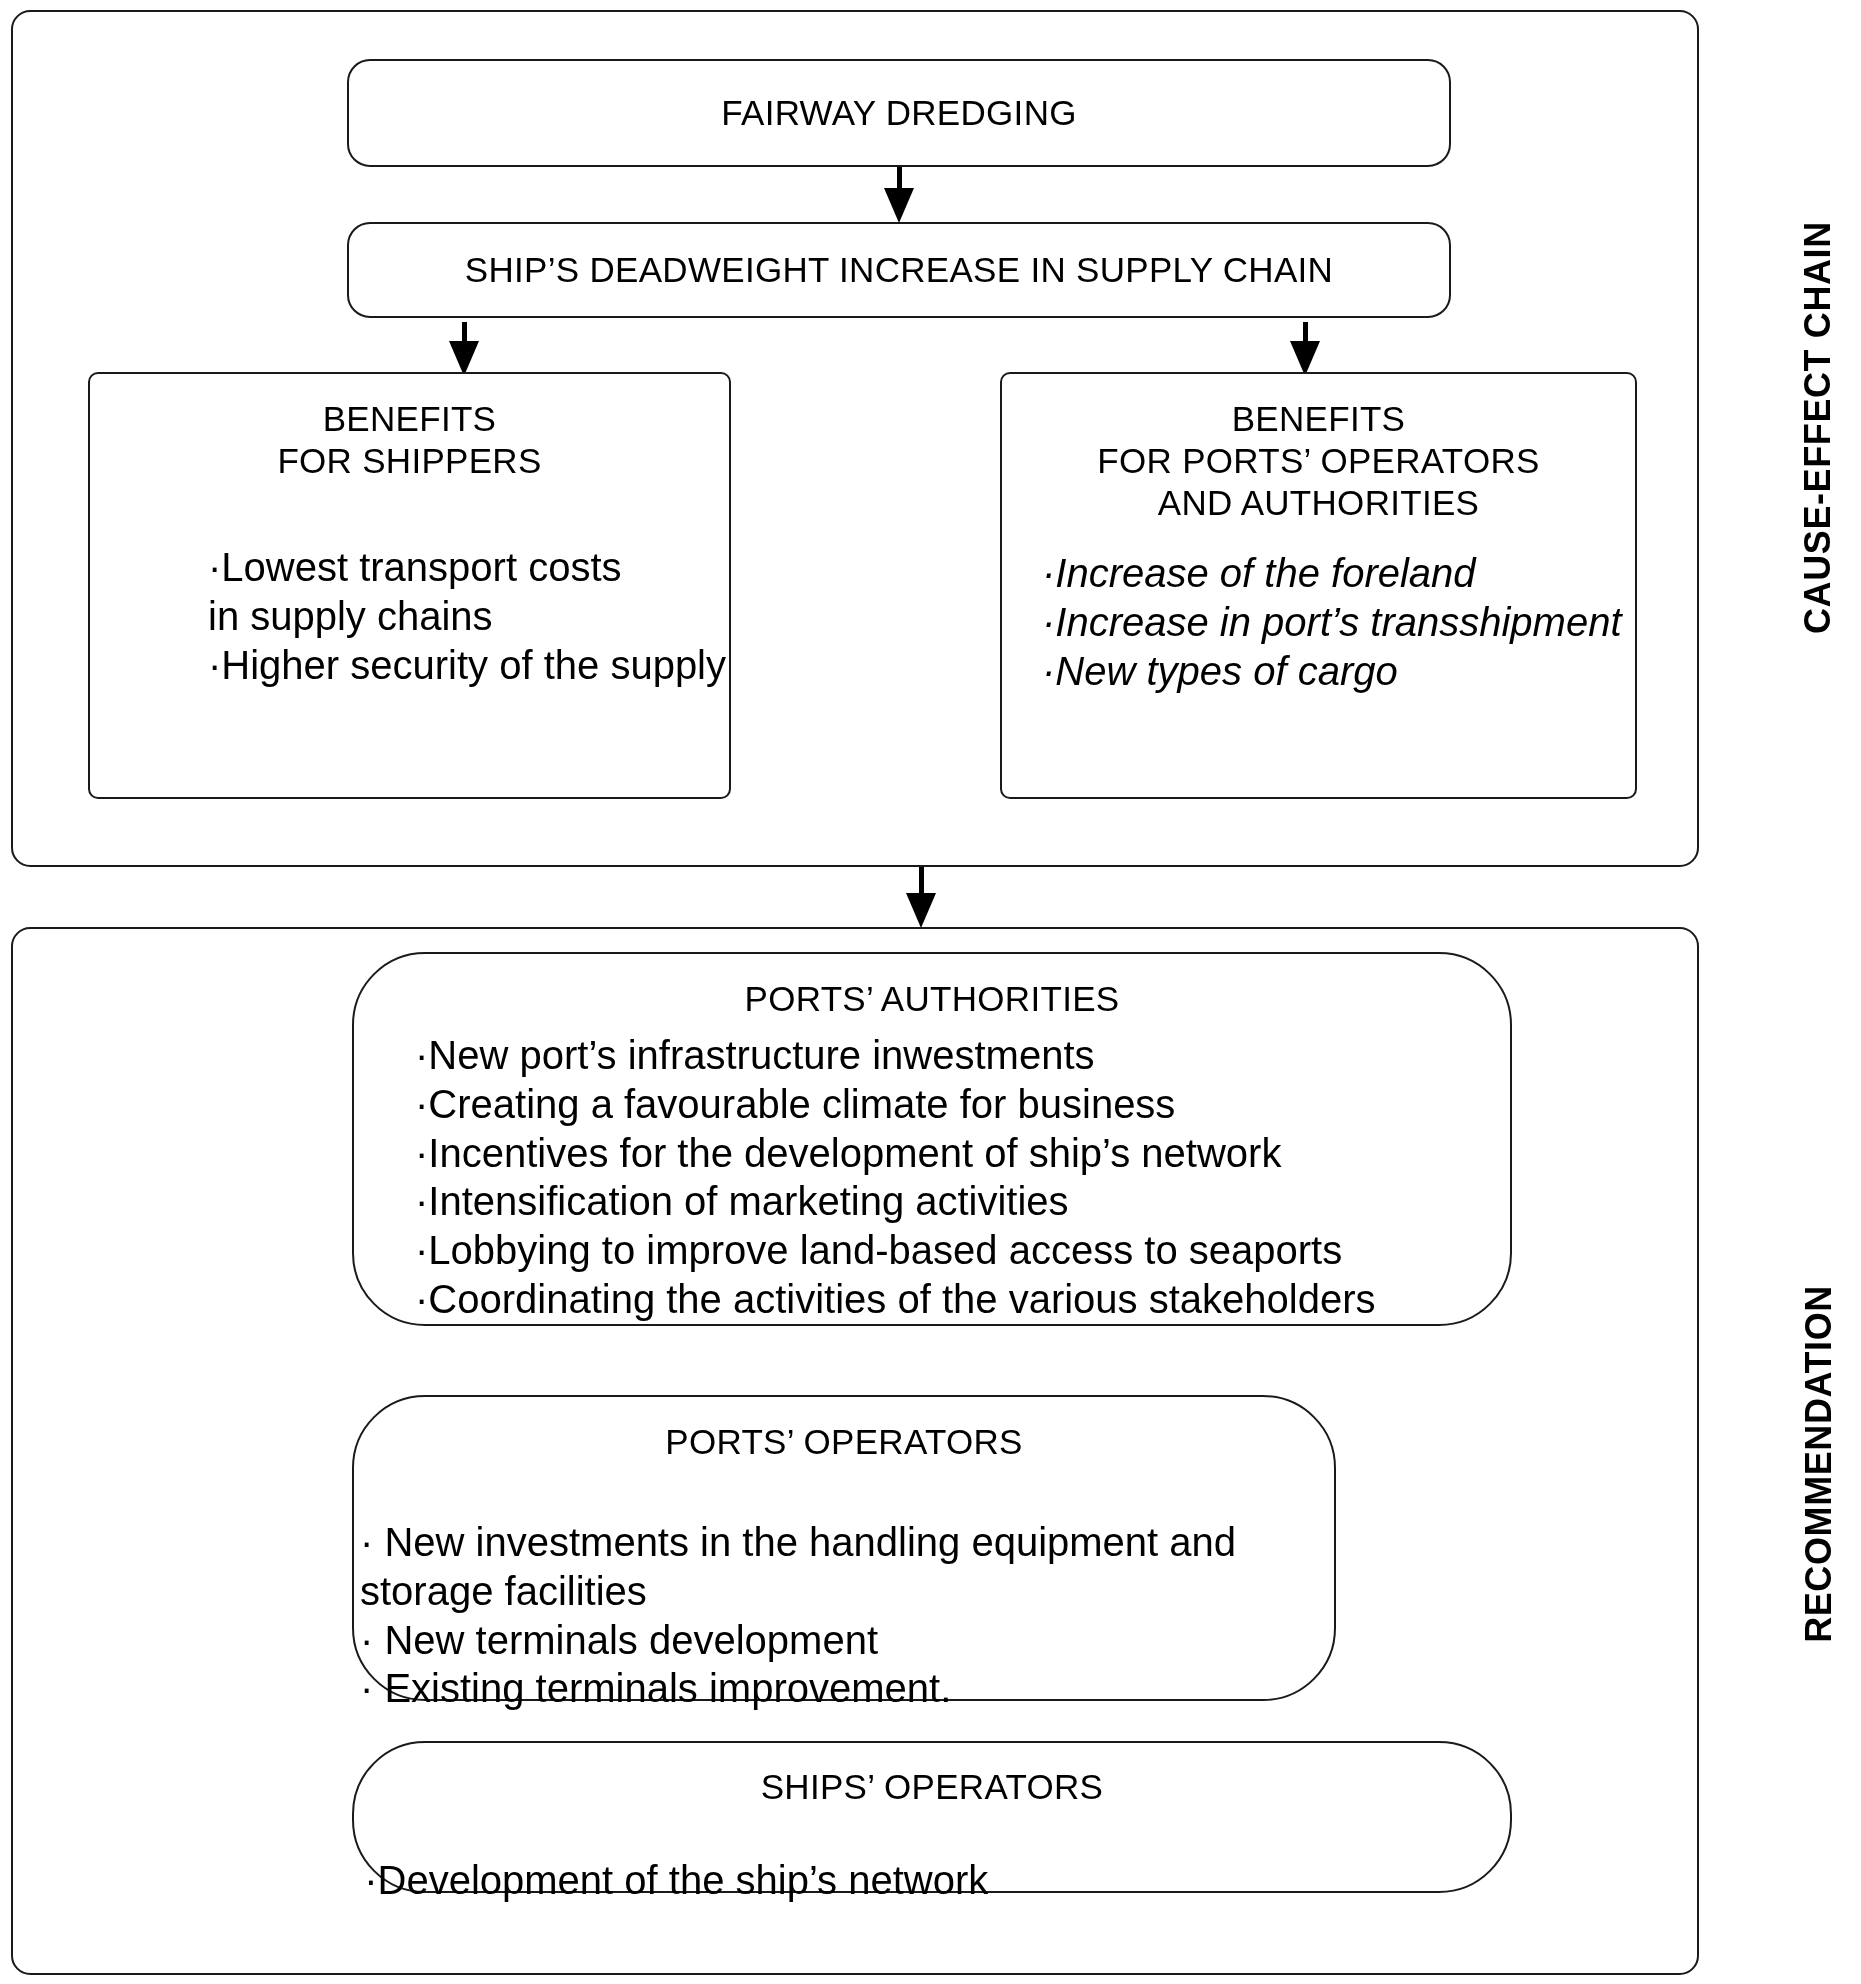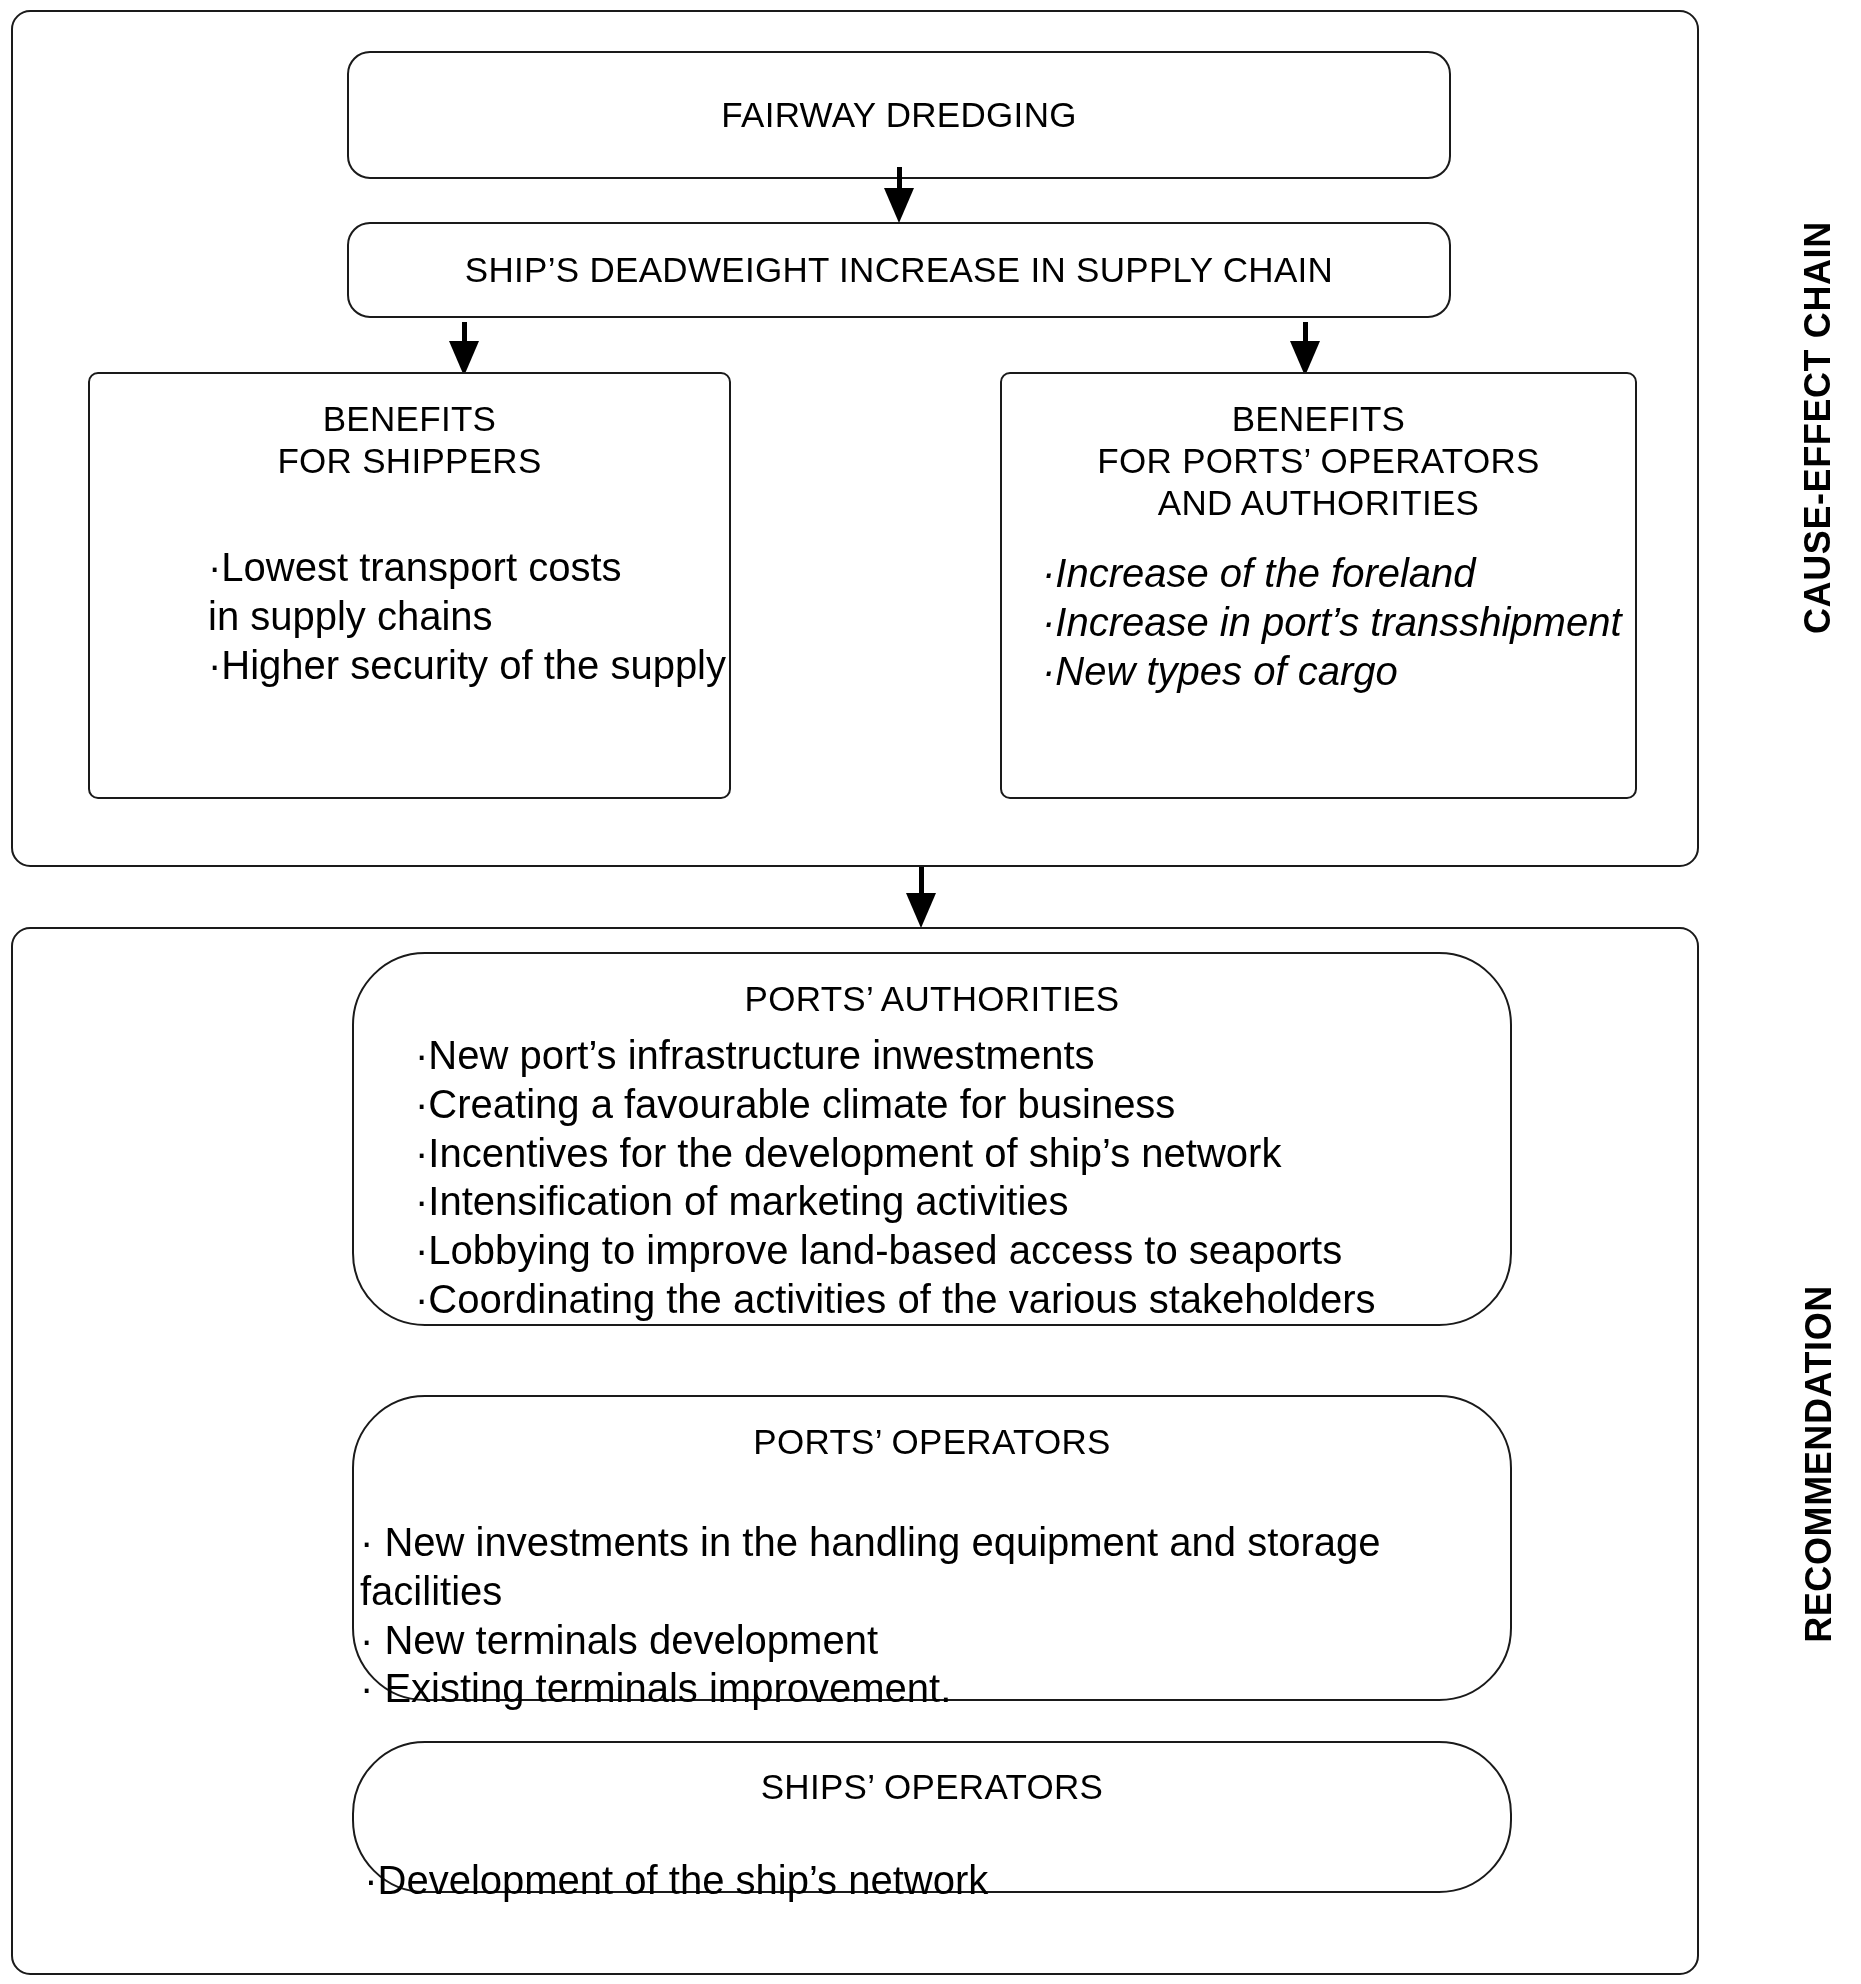--- a/index.html
+++ b/index.html
@@ -101,21 +101,21 @@
     text-align: center;
   }
 </style>
 </head>
 <body>
 
 <div id="stage">
 
   <div class="frame outer-frame" style="left:11.4px; top:10.2px; width:1688px; height:857px;"></div>
 
-  <div class="node node-top" style="left:347px; top:51px; width:1104px; height:128px;">
+  <div class="node node-top" style="left:347px; top:59px; width:1104px; height:108px;">
     <div class="node-title node-title-centered">FAIRWAY  DREDGING</div>
   </div>
 
   <div class="arrow" style="left:884px; top:167px; width:31px; height:56px;">
     <div class="arrow-shaft" style="left:13px; height:25px;"></div>
     <div class="arrow-head" style="left:0px; top:20.5px;"></div>
   </div>
 
   <div class="node node-top" style="left:347px; top:222px; width:1104px; height:96px;">
     <div class="node-title node-title-centered">SHIP’S DEADWEIGHT INCREASE IN SUPPLY CHAIN</div>
@@ -160,21 +160,21 @@
   <div class="node node-rec" style="left:352px; top:952px; width:1160px; height:374px; padding:24px 0 0 0;">
     <div class="node-title">PORTS’ AUTHORITIES</div>
     <div class="bullet-list" style="margin-top:11px; padding-left:61px;">·New port’s infrastructure inwestments
 ·Creating a favourable climate for business
 ·Incentives for the development of ship’s network
 ·Intensification of marketing activities
 ·Lobbying to improve land-based access to seaports
 ·Coordinating the activities of the various stakeholders</div>
   </div>
 
-  <div class="node node-rec" style="left:352px; top:1395px; width:1160px; height:306px; padding:24px 0 0 0;">
+  <div class="node node-rec" style="left:352px; top:1395px; width:984px; height:306px; padding:24px 0 0 0;">
     <div class="node-title">PORTS’ OPERATORS</div>
     <div class="bullet-list" style="margin-top:55px; padding-left:6px;">· New investments in the handling equipment and storage facilities
 · New terminals development
 · Existing terminals improvement.</div>
   </div>
 
   <div class="node node-rec" style="left:352px; top:1741px; width:1160px; height:152px; padding:23px 0 0 0;">
     <div class="node-title">SHIPS’ OPERATORS</div>
     <div class="bullet-list" style="margin-top:48px; padding-left:10.2px;">·Development of the ship’s network</div>
   </div>

